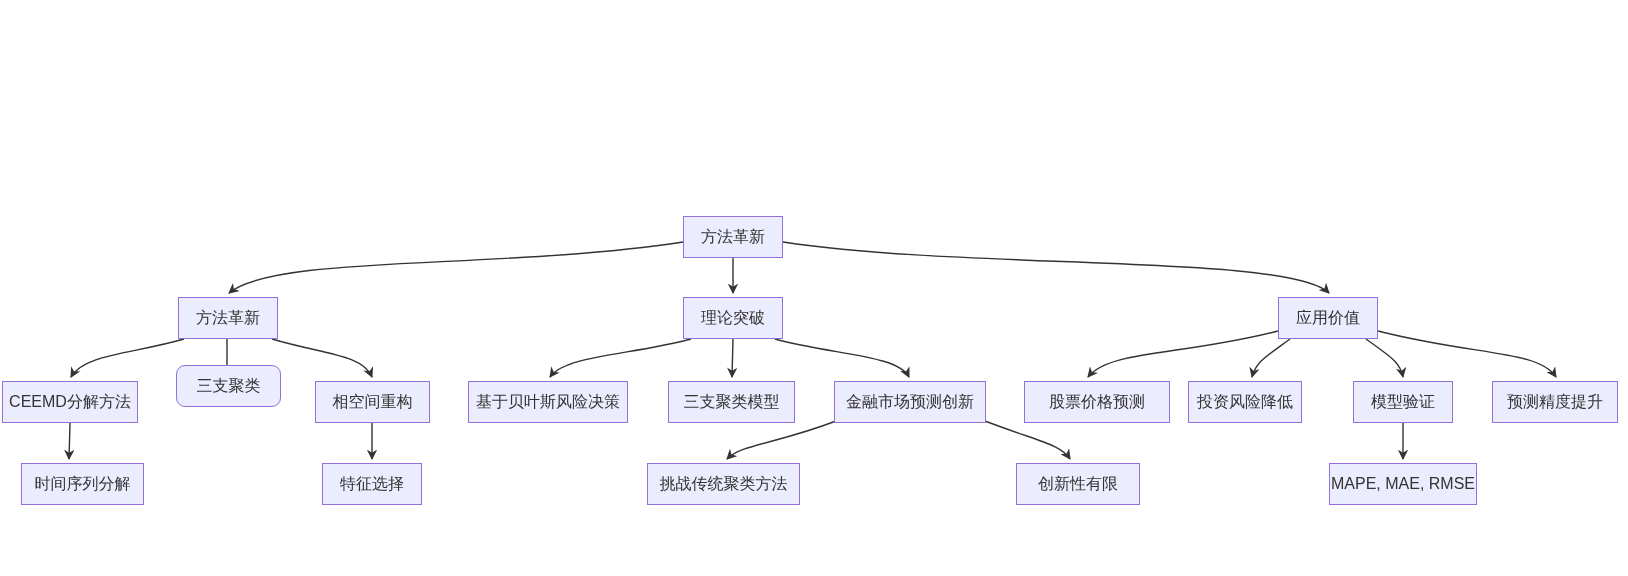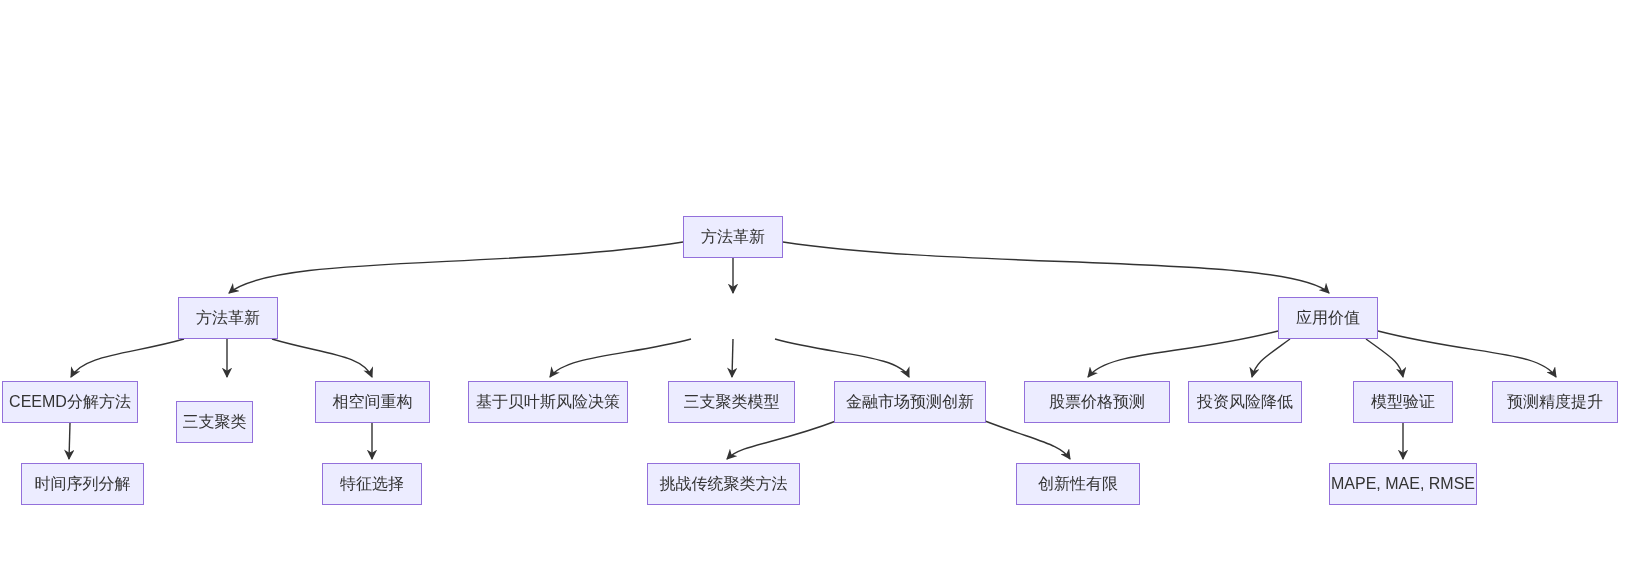--- a/index.html
+++ b/index.html
@@ -77,28 +77,31 @@
     <path class="link" marker-end="url(#arrow)" d="M 1403 423 L 1403 459"></path>
   </svg>
 
   <div class="node" style="left:683px; top:216px; width:100px;">
     <span class="label">方法革新</span>
   </div>
 
   <div class="node" style="left:178px; top:297px; width:100px;">
     <span class="label">方法革新</span>
   </div>
+  <div class="node" style="left:683px; top:297px; width:100px;">
+    <span class="label">理论突破</span>
+  </div>
   <div class="node" style="left:1278px; top:297px; width:100px;">
     <span class="label">应用价值</span>
   </div>
 
   <div class="node" style="left:2px; top:381px; width:136px;">
     <span class="label">CEEMD分解方法</span>
   </div>
-  <div class="node" style="left:176px; top:401px; width:77px;">
+  <div class="node" style="left:176px; top:365px; width:105px;border-radius:9px;">
     <span class="label">三支聚类</span>
   </div>
   <div class="node" style="left:315px; top:381px; width:115px;">
     <span class="label">相空间重构</span>
   </div>
   <div class="node" style="left:468px; top:381px; width:160px;">
     <span class="label">基于贝叶斯风险决策</span>
   </div>
   <div class="node" style="left:668px; top:381px; width:127px;">
     <span class="label">三支聚类模型</span>

